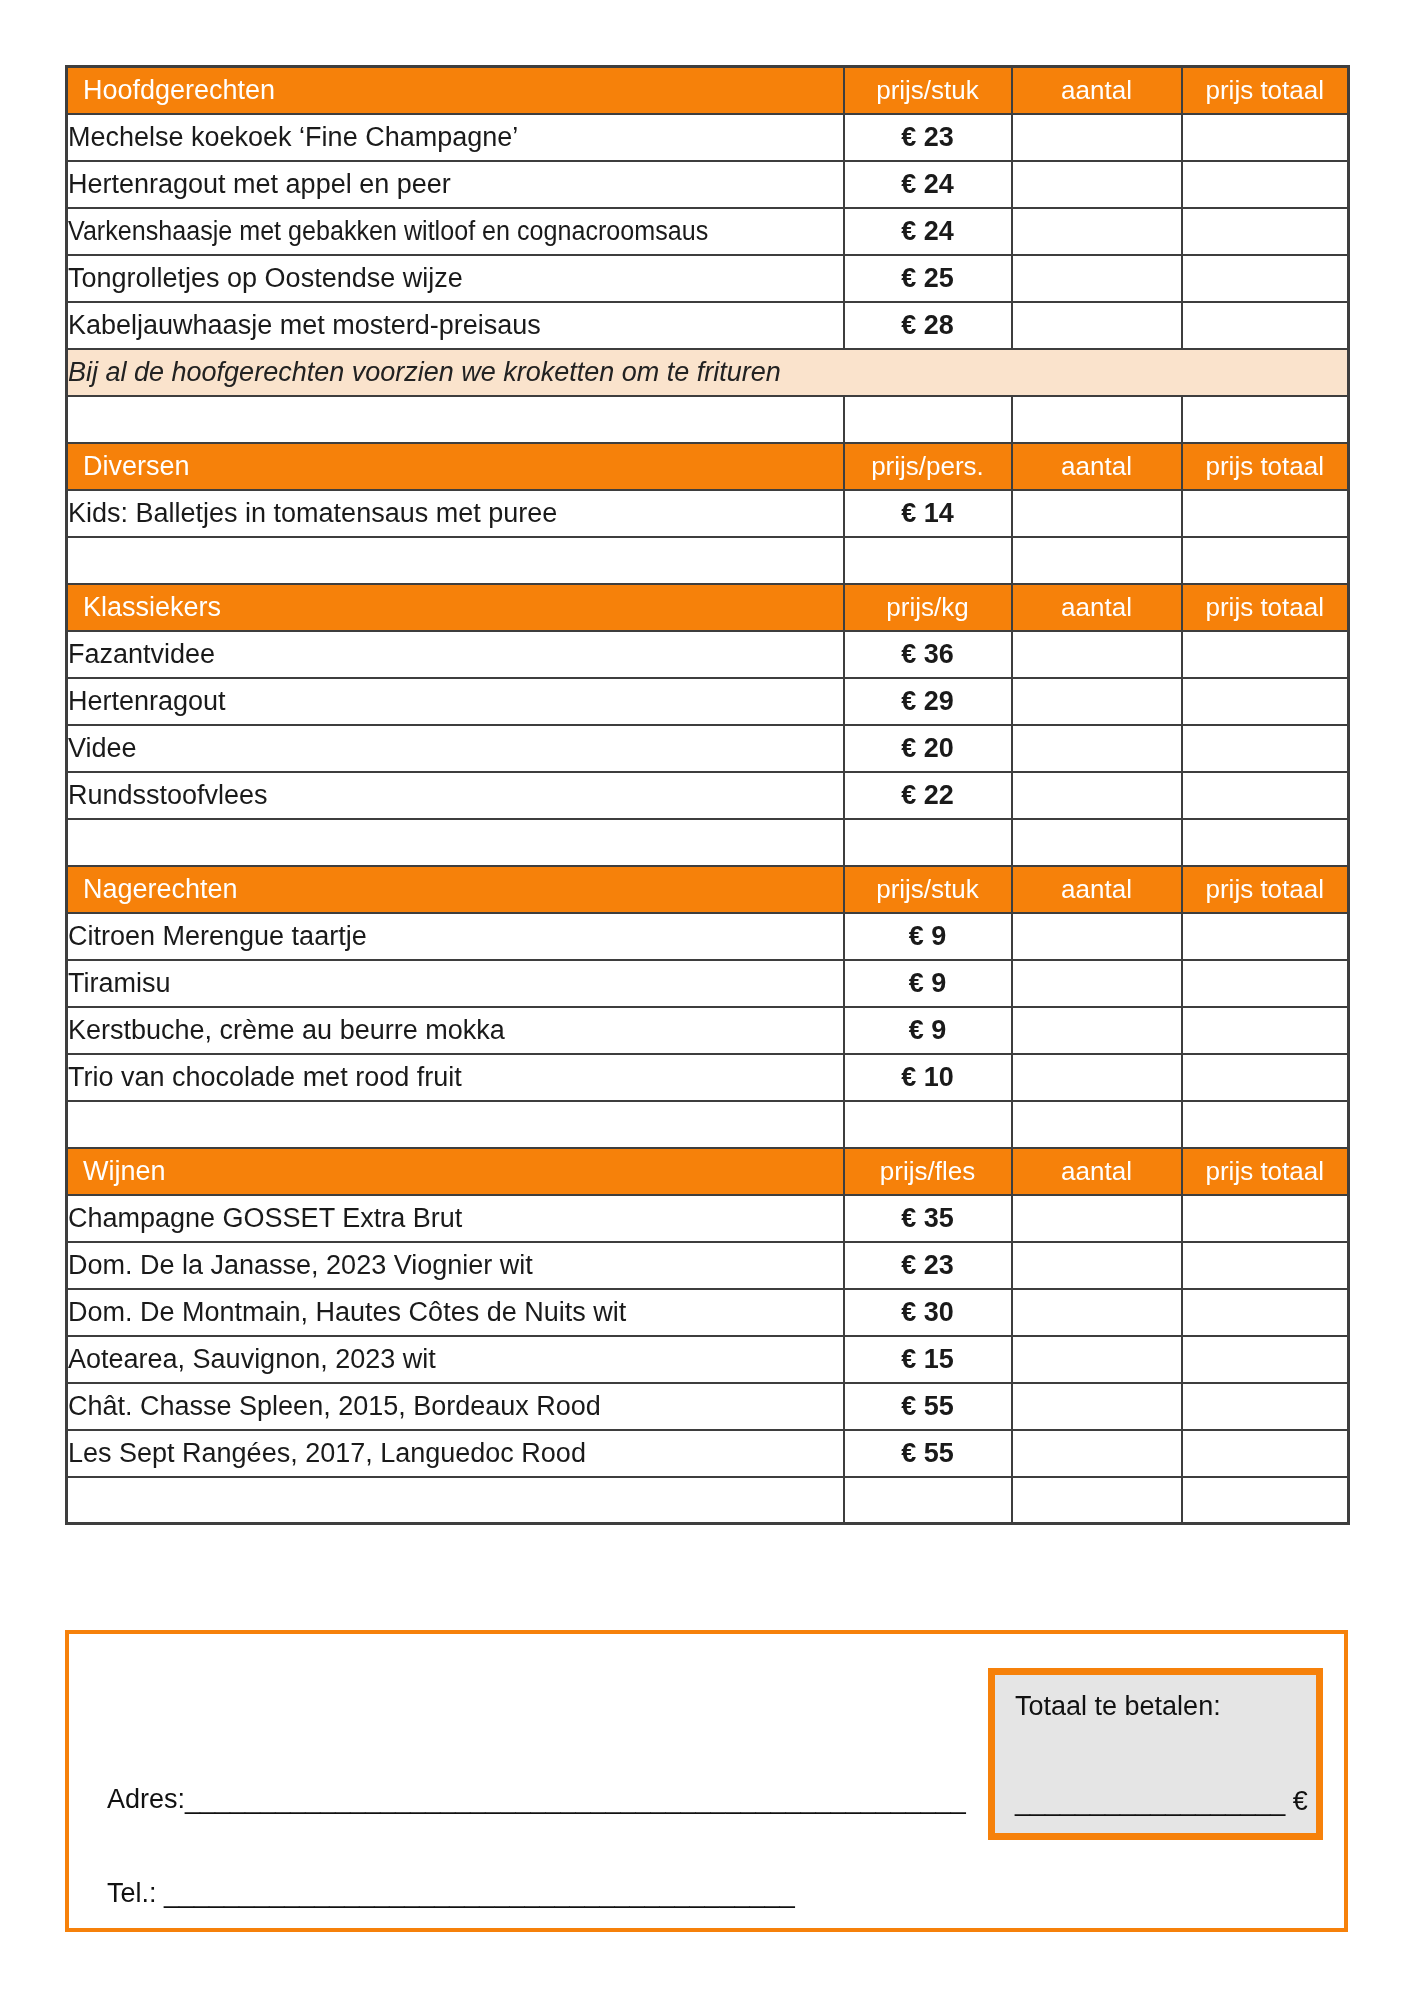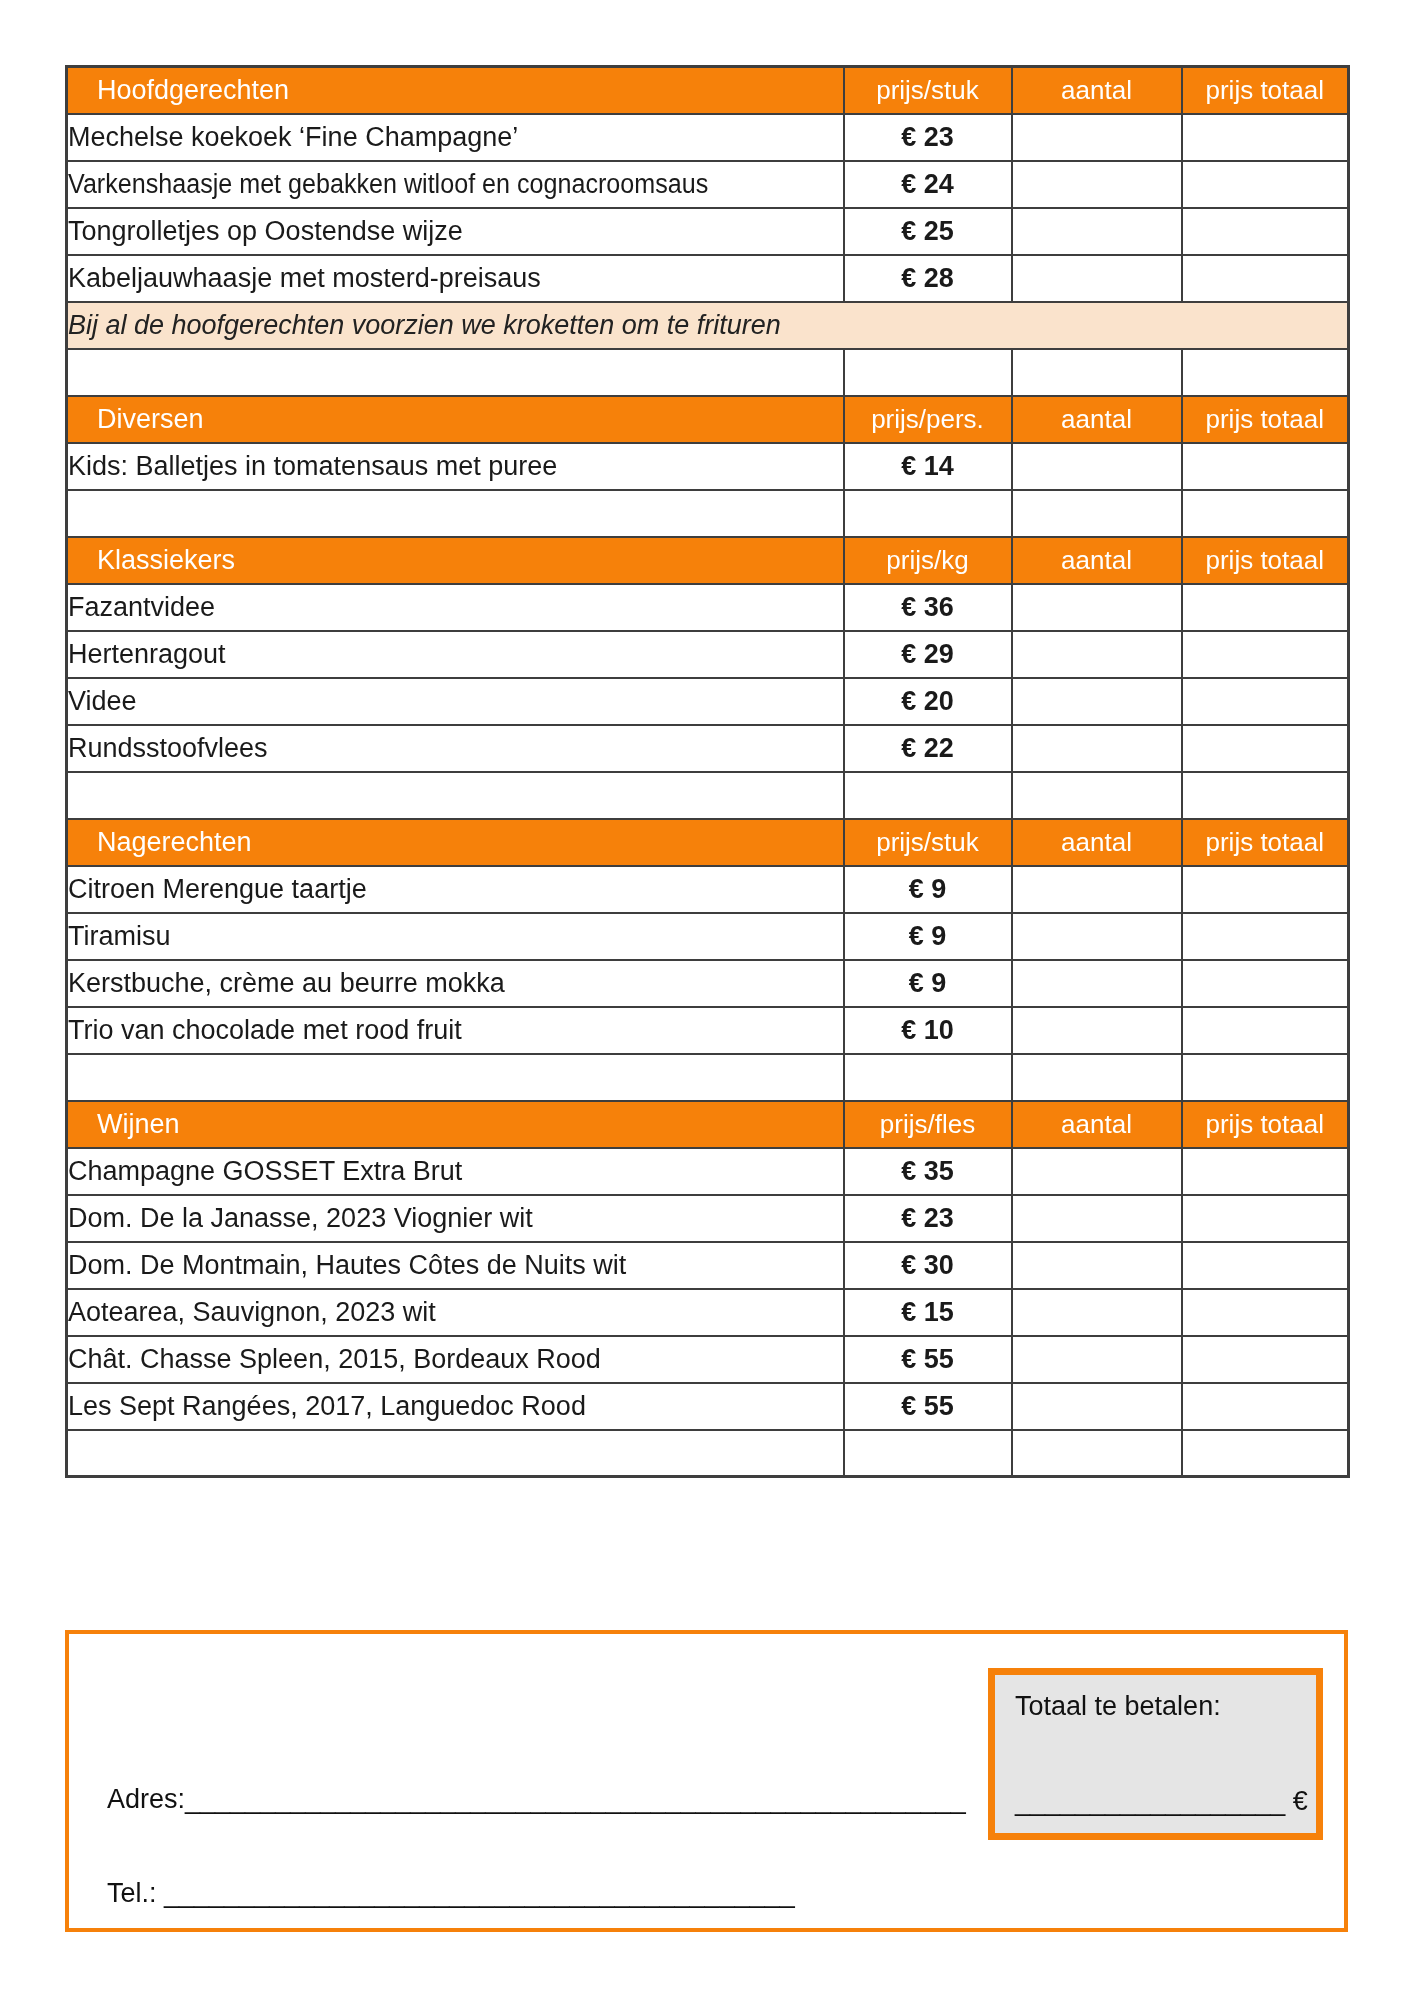--- a/index.html
+++ b/index.html
@@ -14,21 +14,21 @@
     border:3px solid #3e3e3e;
   }
   table.menu td{
     border:2px solid #3e3e3e;height:47px;box-sizing:border-box;
     font-size:27px;vertical-align:middle;white-space:nowrap;overflow:hidden;
     padding:0;
   }
   td.item{padding:0 8px 0 12px;}
   td.price{text-align:center;font-weight:bold;}
   td.sec{background:#f6810a;color:#ffffff;}
-  td.sec.title{padding-left:29px;}
+  td.sec.title{padding-left:15px;}
   td.sec.c{text-align:center;font-size:26px;}
   td.note{background:#fae3cc;font-style:italic;padding-left:12px;color:#222;margin-left:36px;}
   span.squeeze{display:inline-block;transform:scaleX(.93);transform-origin:left center;}
   
   .custbox{
     position:absolute;left:65px;top:1630px;width:1283px;height:302px;
     border:4px solid #f6810a;box-sizing:border-box;
   }
   .fline{position:absolute;left:38px;font-size:27px;white-space:nowrap;color:#111;}
   .fline.naam{top:62px;}
@@ -55,20 +55,26 @@
   <tbody>
       <tr>
     <td class="sec title">Hoofdgerechten</td>
     <td class="sec c">prijs/stuk</td>
     <td class="sec c">aantal</td>
     <td class="sec c">prijs totaal</td>
   </tr>
   <tr>
     <td class="item"><span>Mechelse koekoek ‘Fine Champagne’</span></td>
     <td class="price">€ 23</td>
+    <td class="fill"></td>
+    <td class="fill"></td>
+  </tr>
+  <tr>
+    <td class="item"><span>Hertenragout met appel en peer</span></td>
+    <td class="price">€ 24</td>
     <td class="fill"></td>
     <td class="fill"></td>
   </tr>
   <tr>
     <td class="item"><span class="squeeze">Varkenshaasje met gebakken witloof en cognacroomsaus</span></td>
     <td class="price">€ 24</td>
     <td class="fill"></td>
     <td class="fill"></td>
   </tr>
   <tr>

